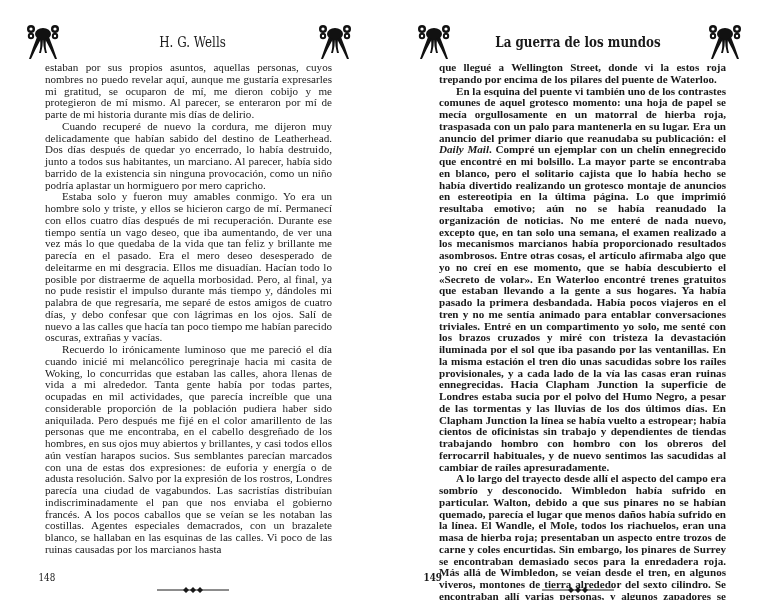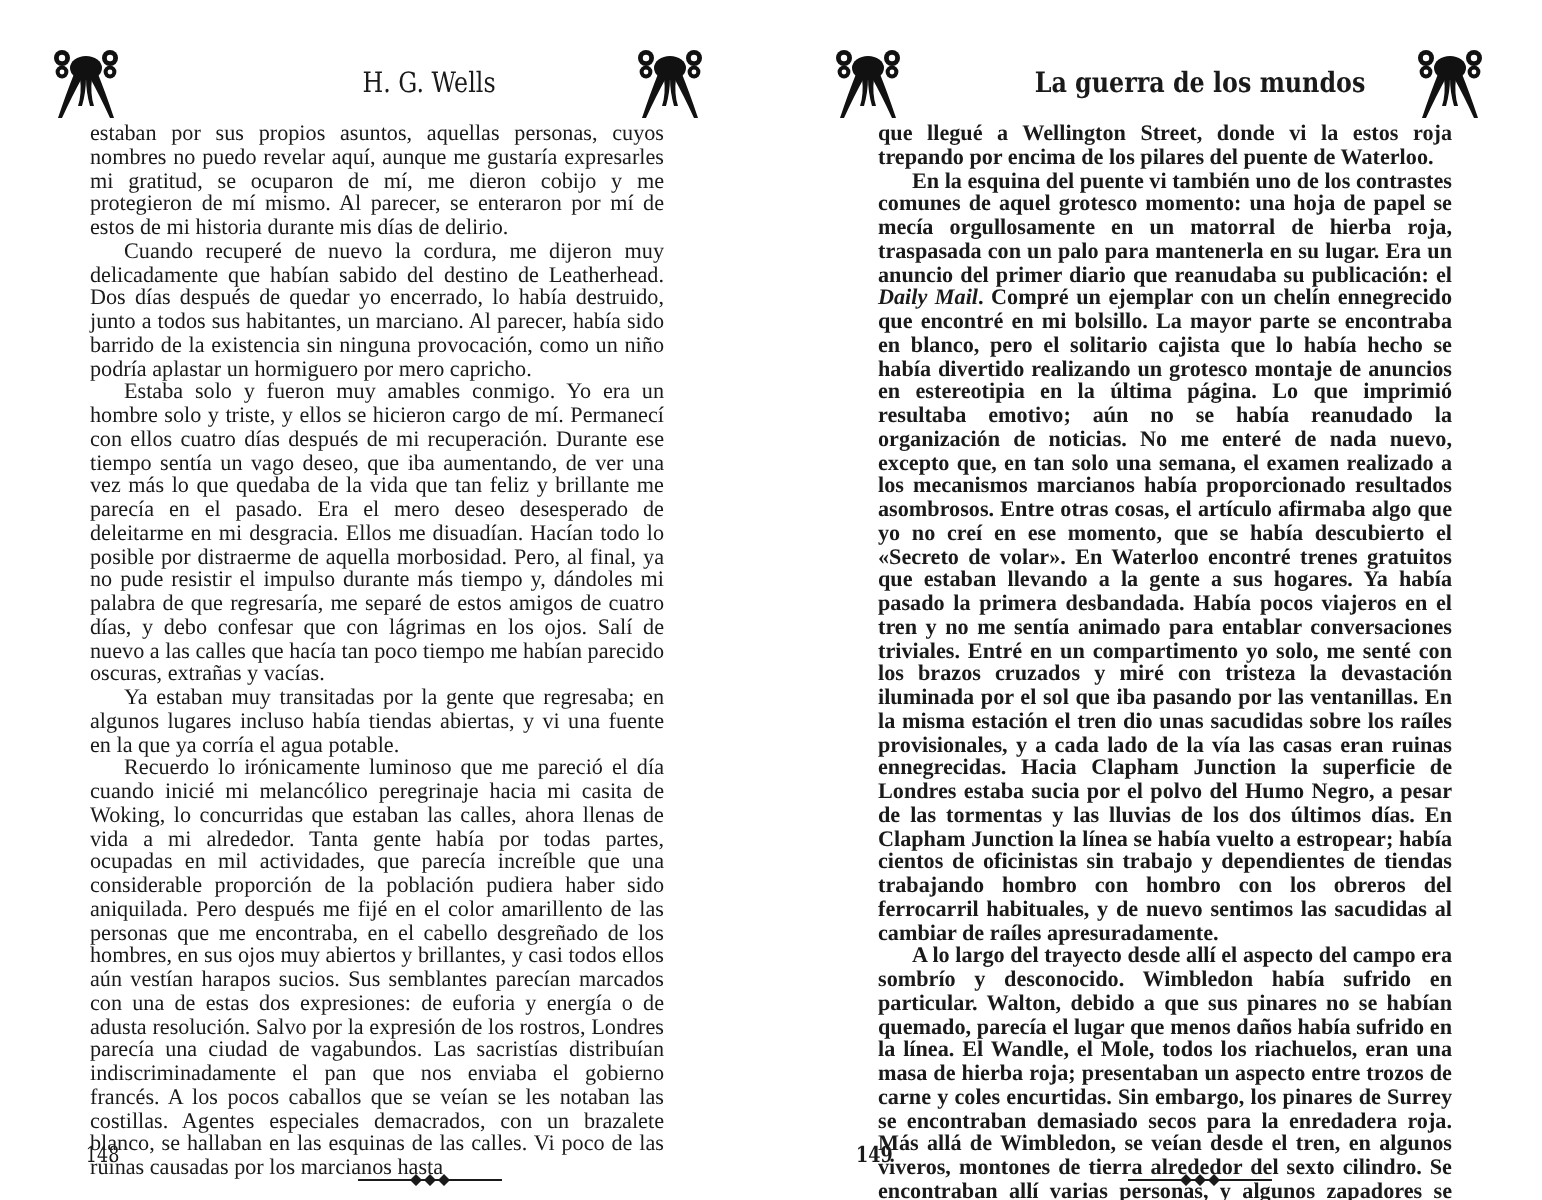--- a/index.html
+++ b/index.html
@@ -1,18 +1,18 @@
 <!DOCTYPE html>
 <html><head>
 <meta charset="utf-8">
 <style>
   html, body { margin: 0; padding: 0; background: #ffffff; }
   body { width: 771px; height: 600px; position: relative; overflow: hidden;
          font-family: "Liberation Serif", serif; color: #1a1a1a; }
-  .page { position: absolute; top: 0; height: 600px; padding-left: 44px; }
+  .page { position: absolute; top: 0; height: 600px; }
   .page.left { left: 0; width: 385px; }
   .page.right { left: 385px; width: 386px; font-weight: bold; }
   .header { position: absolute; top: 20px; left: 0; right: 0; height: 46px; }
   .ornament { position: absolute; top: 3px; width: 36px; height: 38px; }
   .left .orn-l { left: 25px; } .left .orn-r { left: 317px; }
   .right .orn-l { left: 31px; } .right .orn-r { left: 322px; }
   .running-head { position: absolute; top: 14px; left: 0; right: 0; text-align: center;
        font-family: "DejaVu Serif", serif; font-size: 14px; letter-spacing: 0; transform: scaleX(0.85); }
   .body-text { position: absolute; top: 62px; font-size: 11.1px; line-height: 11.75px;
        text-align: justify; hyphens: manual; }
@@ -32,24 +32,23 @@
   <div class="header">
     <svg class="ornament orn-l" viewBox="0 0 36 38">
       <use href="#octo"></use>
     </svg>
     <div class="running-head">H. G. Wells</div>
     <svg class="ornament orn-r" viewBox="0 0 36 38">
       <use href="#octo"></use>
     </svg>
   </div>
   <div class="body-text" id="left-body">
-      <p class="cont">estaban por sus propios asuntos, aquellas personas, cuyos nombres no puedo revelar aquí, aunque me gustaría expresarles mi gratitud, se ocuparon de mí, me dieron cobijo y me protegieron de mí mismo. Al parecer, se enteraron por mí de estos de mi historia durante mis días de delirio.</p>
+      <p class="cont">estaban por sus propios asuntos, aquellas personas, cuyos nombres no puedo revelar aquí, aunque me gustaría expresarles mi gratitud, se ocuparon de mí, me dieron cobijo y me protegieron de mí mismo. Al parecer, se enteraron por mí de parte de mi historia durante mis días de delirio.</p>
       <p>Cuando recuperé de nuevo la cordura, me dijeron muy delicadamente que habían sabido del destino de Leatherhead. Dos días después de quedar yo encerrado, lo había destruido, junto a todos sus habitantes, un marciano. Al parecer, había sido barrido de la existencia sin ninguna provocación, como un niño podría aplastar un hormiguero por mero capricho.</p>
       <p>Estaba solo y fueron muy amables conmigo. Yo era un hombre solo y triste, y ellos se hicieron cargo de mí. Permanecí con ellos cuatro días después de mi recuperación. Durante ese tiempo sentía un vago deseo, que iba aumentando, de ver una vez más lo que quedaba de la vida que tan feliz y brillante me parecía en el pasado. Era el mero deseo desesperado de deleitarme en mi desgracia. Ellos me disuadían. Hacían todo lo posible por distraerme de aquella morbosidad. Pero, al final, ya no pude resistir el impulso durante más tiempo y, dándoles mi palabra de que regresaría, me separé de estos amigos de cuatro días, y debo confesar que con lágrimas en los ojos. Salí de nuevo a las calles que hacía tan poco tiempo me habían parecido oscuras, extrañas y vacías.</p>
-      <p>Ya estaban muy transitadas por la gente que regresaba; en algunos lugares incluso había tiendas abiertas, y vi una fuente en la que ya corría el agua potable.</p>
       <p>Recuerdo lo irónicamente luminoso que me pareció el día cuando inicié mi melancólico peregrinaje hacia mi casita de Woking, lo concurridas que estaban las calles, ahora llenas de vida a mi alrededor. Tanta gente había por todas partes, ocupadas en mil actividades, que parecía increíble que una considerable proporción de la población pudiera haber sido aniquilada. Pero después me fijé en el color amarillento de las personas que me encontraba, en el cabello desgreñado de los hombres, en sus ojos muy abiertos y brillantes, y casi todos ellos aún vestían harapos sucios. Sus semblantes parecían marcados con una de estas dos expresiones: de euforia y energía o de adusta resolución. Salvo por la expresión de los rostros, Londres parecía una ciudad de vagabundos. Las sacristías distribuían indiscriminadamente el pan que nos enviaba el gobierno francés. A los pocos caballos que se veían se les notaban las costillas. Agentes especiales demacrados, con un brazalete blanco, se hallaban en las esquinas de las calles. Vi poco de las ruinas causadas por los marcianos hasta</p>
     </div>
   <div class="folio">
     <span class="folio-num">148</span>
     <svg class="folio-rule" viewBox="0 0 72 8">
       <line x1="0" y1="4" x2="72" y2="4" stroke="#1a1a1a" stroke-width="1"></line>
       <path d="M26 4 L29 1 L32 4 L29 7Z M33 4 L36 1 L39 4 L36 7Z M40 4 L43 1 L46 4 L43 7Z" fill="#1a1a1a"></path>
     </svg>
   </div>
 </div>

